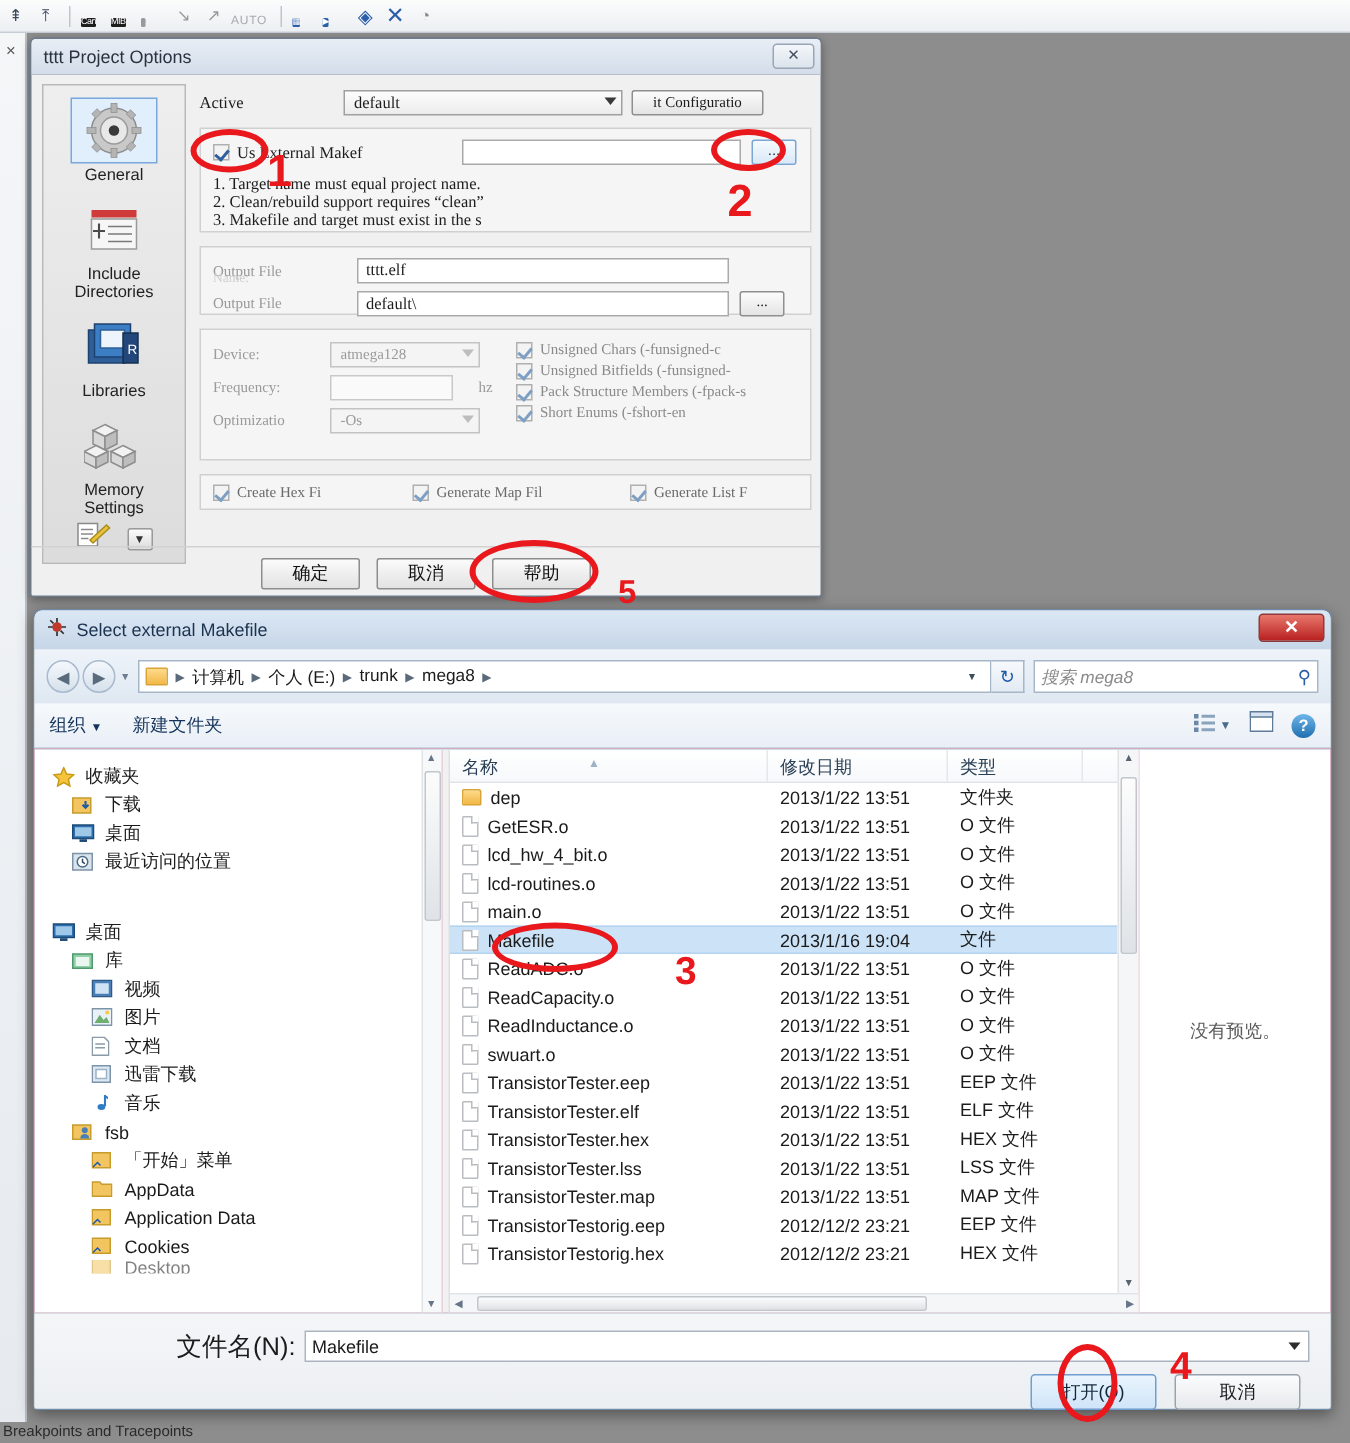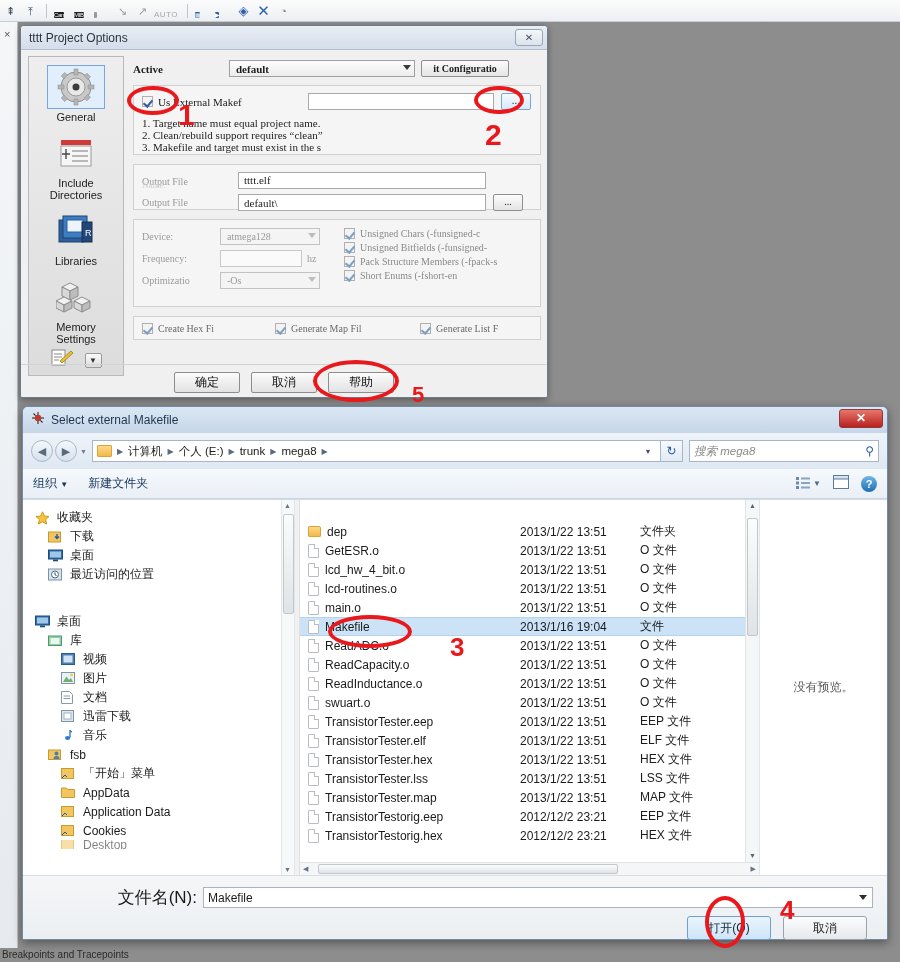--- a/index.html
+++ b/index.html
@@ -452,21 +452,21 @@
               <line x1="3" y1="11" x2="8" y2="11" stroke="#8a8a8a"></line>
               <polygon points="11,14 22,4 20,2 9,12" fill="#e8c23a" stroke="#a98d1c"></polygon>
             </svg>
           </span>
           <span class="side-arrow">▼</span>
         </div>
       </div>
 
       <div class="opt-main">
 
-        <div class="row" style="margin:6px 0 0 0;font-weight:bold;">
+        <div class="row" style="margin:6px 0 0 0;">
           <span class="mono lbl-active">Active</span>
           <span class="combo mono" style="width:186px;">
             <span>default</span>
             <span class="arw"></span>
           </span>
           <span class="btn-sm mono" style="width:88px;height:17px;line-height:15px;margin-left:6px;">it Configuratio</span>
         </div>
 
         <div class="group" style="margin-top:8px; height:70px; padding:7px 8px 0 8px;">
           <div class="row">
@@ -510,21 +510,21 @@
               <span class="combo dim mono-dim" style="width:100px;">
                 <span>atmega128</span>
                 <span class="arw"></span>
               </span>
             </div>
             <div class="row" style="margin-top:5px;">
               <span class="mono-dim" style="width:78px;">Frequency:</span>
               <span class="txtbox dim mono-dim" style="width:82px;">
                 <span></span>
               </span>
-              <span class="mono-dim" style="margin-left:5px;">hz</span>
+              <span class="mono-dim" style="margin-left:17px;">hz</span>
             </div>
             <div class="row" style="margin-top:5px;">
               <span class="mono-dim" style="width:78px;">Optimizatio</span>
               <span class="combo dim mono-dim" style="width:100px;">
                 <span>-Os</span>
                 <span class="arw"></span>
               </span>
             </div>
           </div>
           <div style="flex:1; padding-left:6px; overflow:hidden;">
@@ -787,20 +787,29 @@
         <div style="position:absolute; right:0; top:0; width:13px; height:100%; background:#f7f8f9; border-left:1px solid #e3e6e9;">
           <div style="position:absolute;left:2px;top:2px;font-size:7px;color:#667488;">▲</div>
           <div style="position:absolute;left:1px;top:14px;width:11px;height:100px;background:linear-gradient(#fcfcfc,#dfe3e7);border:1px solid #c2c7cc;border-radius:2px;"></div>
           <div style="position:absolute;left:2px;bottom:2px;font-size:7px;color:#667488;">▼</div>
         </div>
       </div>
 
       <div class="fd-splitter"></div>
 
       <div class="fd-list">
+        <div class="lst-head">
+          <div class="col col-name">
+            <span>名称</span>
+            <span class="sort-arrow">▲</span>
+          </div>
+          <div class="col col-date">修改日期</div>
+          <div class="col col-type">类型</div>
+          <div class="col col-rest"></div>
+        </div>
 
         <div style="position:absolute; left:0; top:22px; right:14px; bottom:13px; overflow:hidden;">
           <div class="lst-row">
             <span class="cell-name">
                 <span class="folder-ico"></span>
                 <span>dep</span>
               </span>
             <span class="cell-date">2013/1/22 13:51</span>
             <span class="cell-type">文件夹</span>
           </div>

